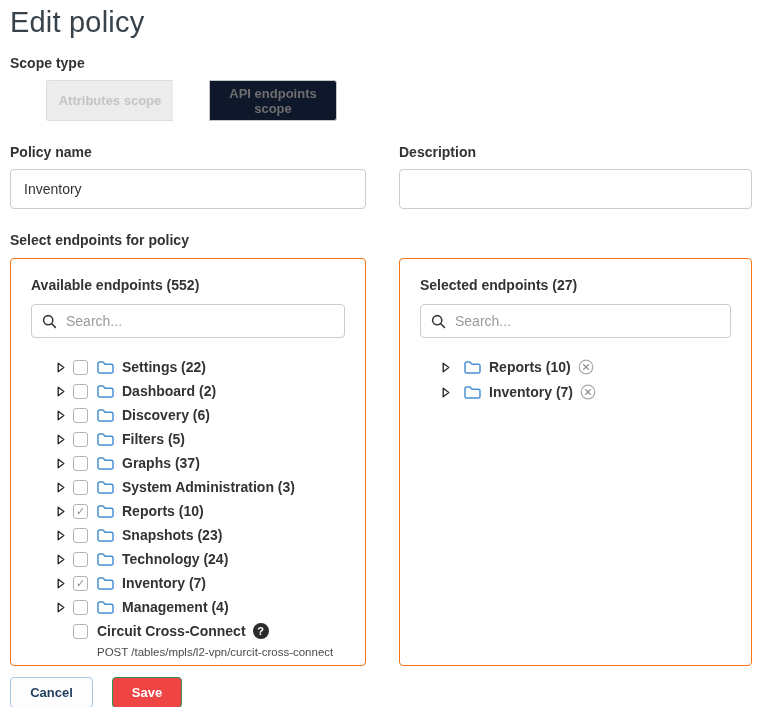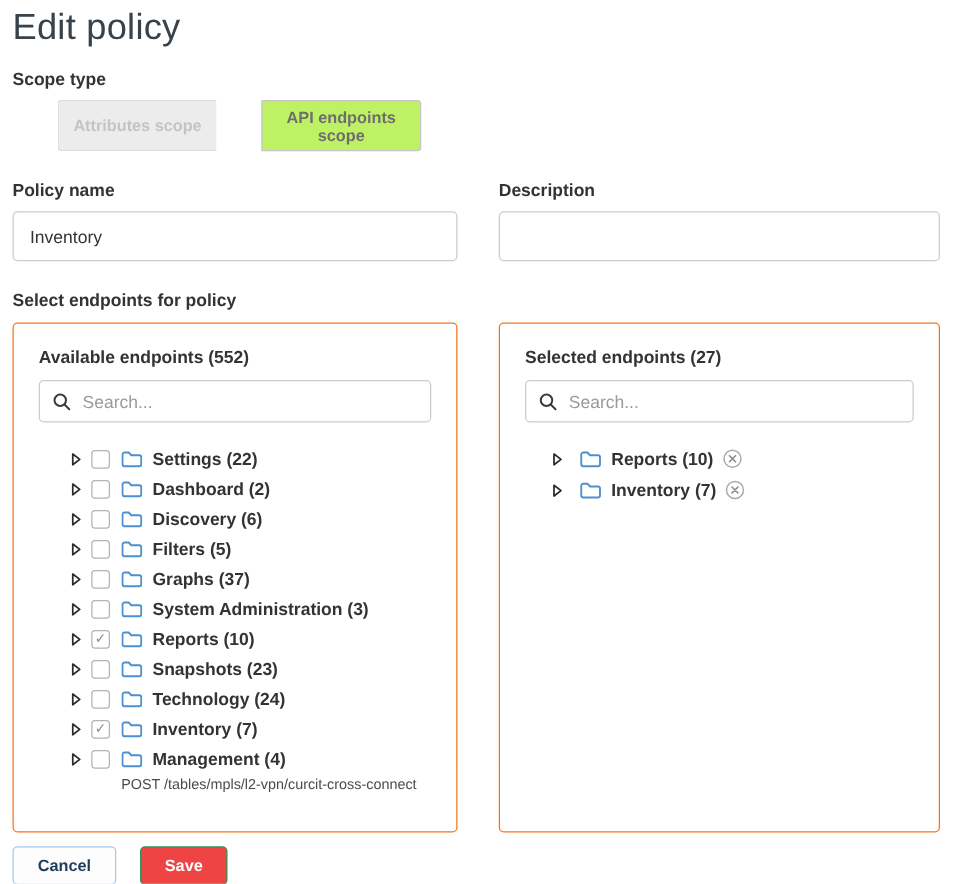--- a/index.html
+++ b/index.html
@@ -38,21 +38,21 @@
     cursor: pointer;
     margin-left: 36px;
   }
   .seg-inactive {
     background: #ececec;
     color: #c4c4c4;
     border-radius: 3px 0 0 3px;
     border-right: none;
   }
   .seg-active {
-    background: #bef264;
+    background: #0f172a;
     color: #6e6e6e;
     border-color: #c6c6c6;
     border-radius: 0 3px 3px 0;
   }
 
   .two-col { display: grid; grid-template-columns: 356px 353px; column-gap: 33px; }
 
   .text-input {
     width: 100%; height: 40px;
     border: 1px solid #ccc; border-radius: 4px;
@@ -328,20 +328,26 @@
               </svg>
             </span>
             <span class="checkbox"></span>
             <span class="folder">
               <svg width="17" height="15" viewBox="0 0 17 15">
                 <path d="M1 3.6 C1 2.7 1.7 2 2.6 2 H6 L8 4.2 H14.4 C15.3 4.2 16 4.9 16 5.8 V11.4 C16 12.3 15.3 13 14.4 13 H2.6 C1.7 13 1 12.3 1 11.4 Z" fill="none" stroke="#4a90d2" stroke-width="1.5" stroke-linejoin="round"></path>
               </svg>
             </span>
             <span class="tree-label">Management (4)</span>
           </div>
+          <div class="tree-row">
+            <span class="caret-spacer"></span>
+            <span class="checkbox"></span>
+            <span class="tree-label">Circuit Cross-Connect</span>
+            <span class="help-icon">?</span>
+          </div>
           <div class="tree-sub">POST /tables/mpls/l2-vpn/curcit-cross-connect</div>
         </div>
     </div>
 
     <div class="panel">
       <div class="panel-title">Selected endpoints (27)</div>
       <div class="search-box">
         <svg width="15" height="15" viewBox="0 0 15 15">
           <circle cx="6.2" cy="6.2" r="4.6" fill="none" stroke="#3a3a3a" stroke-width="1.6"></circle>
           <line x1="9.8" y1="9.8" x2="13.4" y2="13.4" stroke="#3a3a3a" stroke-width="1.6" stroke-linecap="round"></line>

